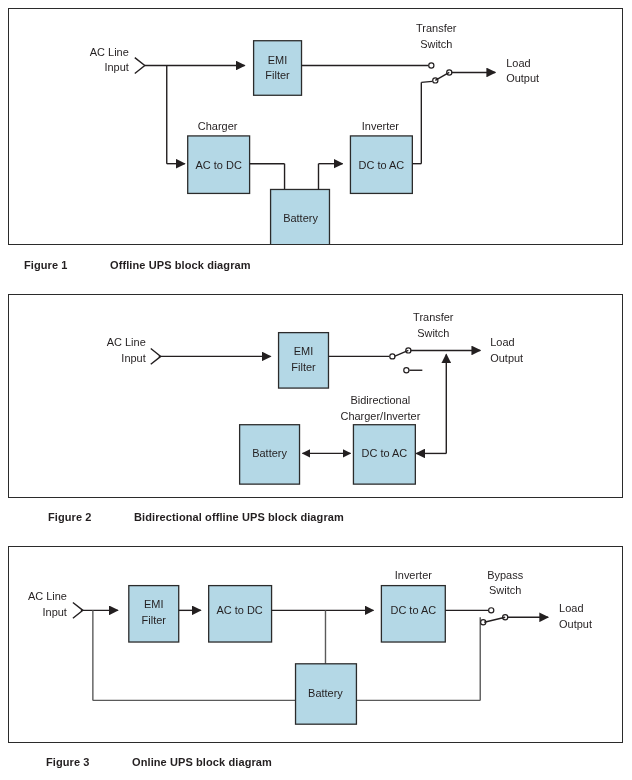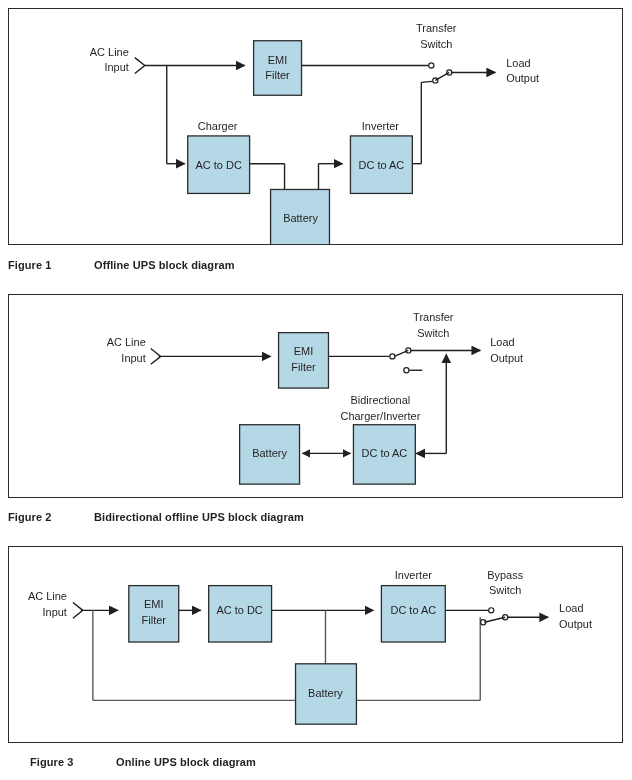--- a/index.html
+++ b/index.html
@@ -23,28 +23,28 @@
     border:1.3px solid #2b2b2b;
     box-sizing:border-box;
   }
   #figure-1-block .panel{height:237px;}
   #figure-2-block .panel{height:204px;}
   #figure-3-block .panel{height:197px;}
 
   .panel svg{display:block;width:100%;height:100%;}
 
   .caption{
-    position:absolute;left:8px;
+    position:absolute;left:24px;
     font-size:11px;font-weight:bold;
     color:#231f20;
     letter-spacing:0.1px;
     white-space:nowrap;
   }
   #figure-1-block .caption{top:259px;}
-  #figure-2-block .caption{top:225px;}
+  #figure-2-block .caption{top:225px;margin-left:24px;}
   #figure-3-block .caption{top:218px;margin-left:22px;}
   .caption .cap-num{display:inline-block;width:86px;}
   .caption .cap-text{display:inline-block;}
 
   
   text{
     font-family:"Liberation Sans","DejaVu Sans",sans-serif;
     fill:#231f20;
   }
   .blk-label{font-size:11px;}

